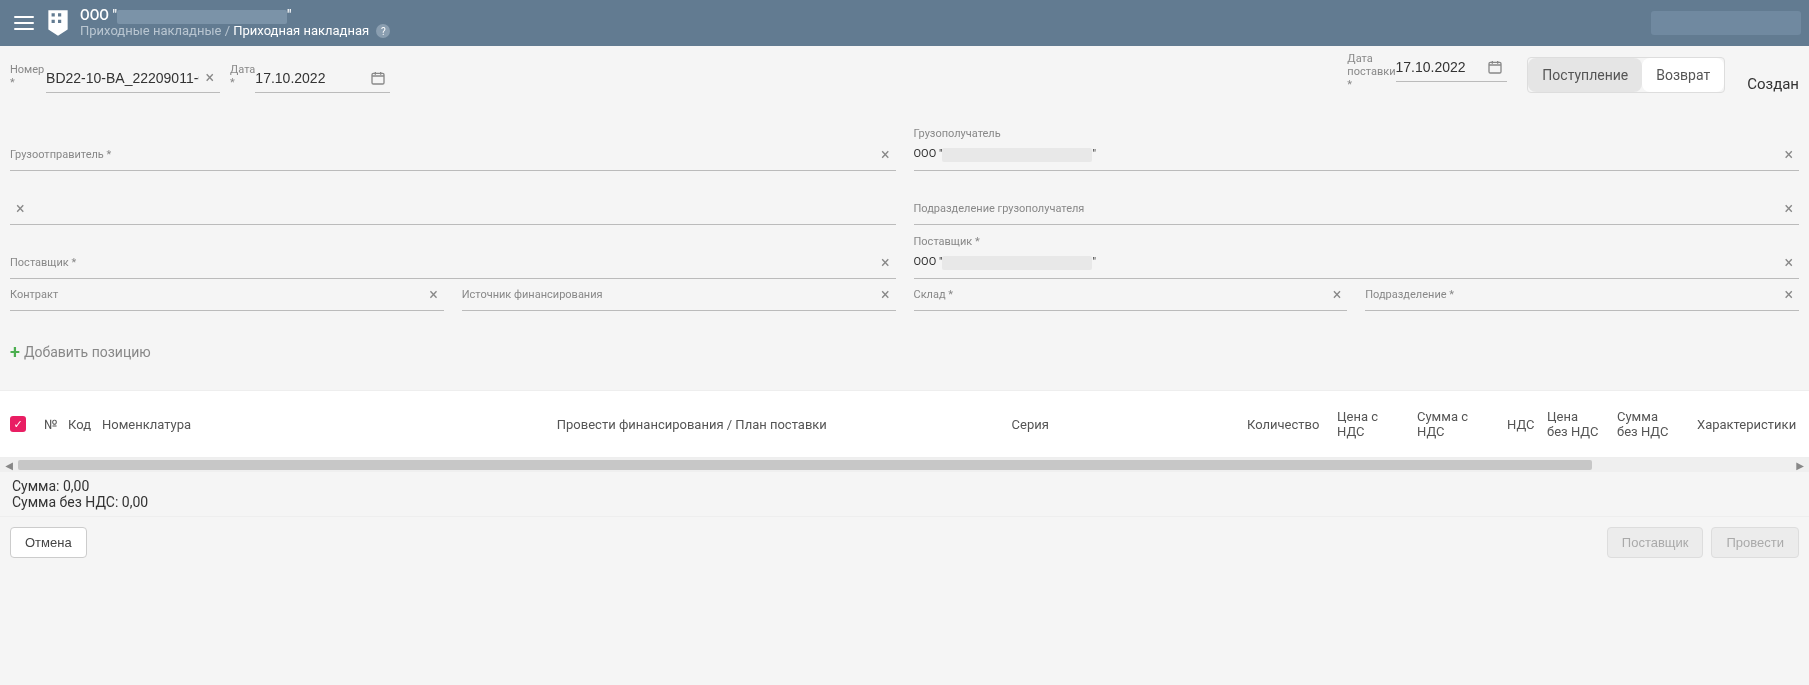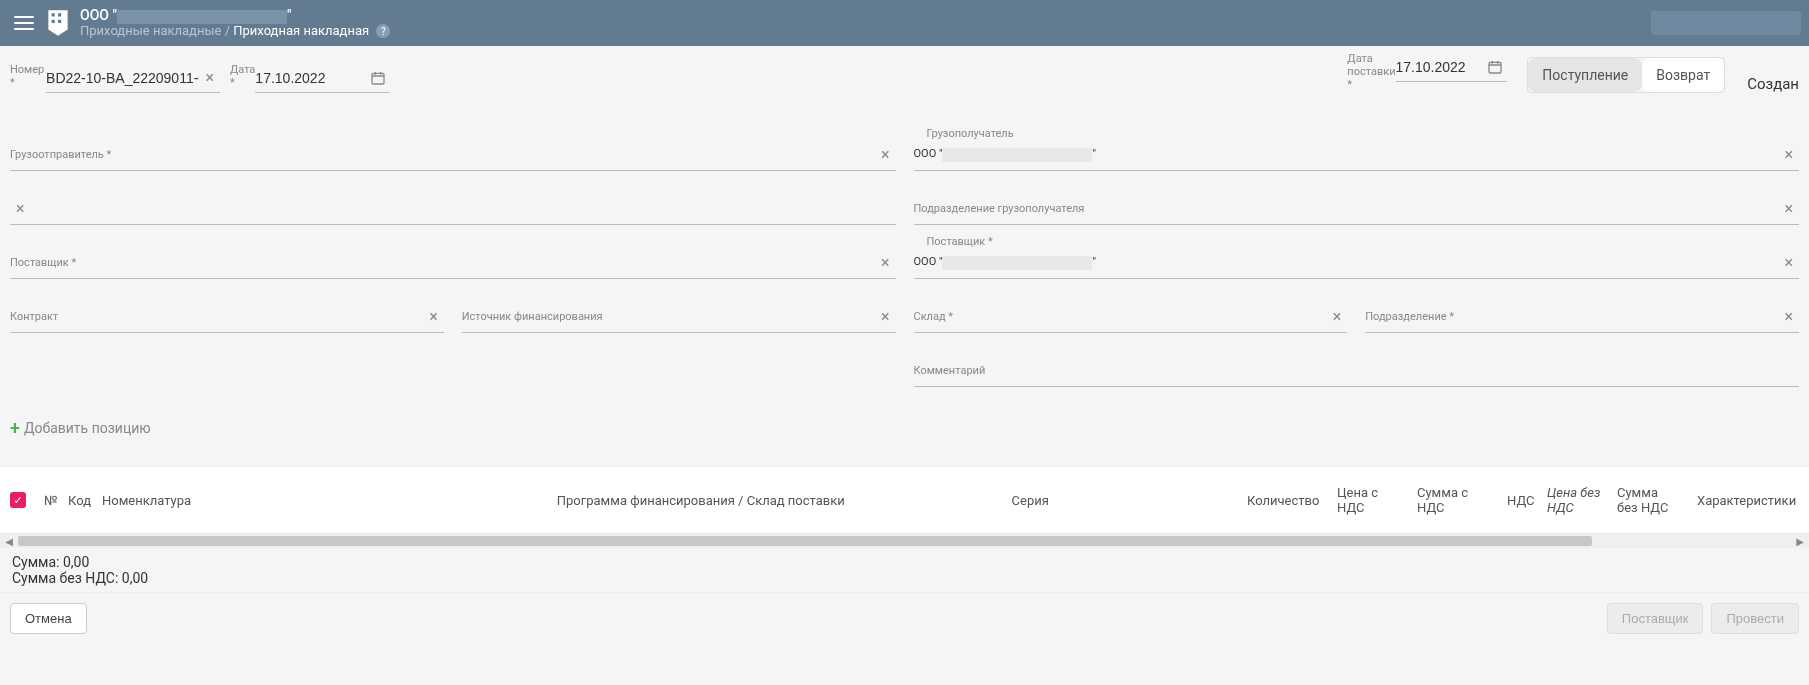--- a/index.html
+++ b/index.html
@@ -27,27 +27,27 @@
 .cal-icon { color:#888; cursor:pointer; padding:0 4px; display:flex; }
 
 .toggle-group { display:flex; border:1px solid #ddd; border-radius:4px; overflow:hidden; height:36px; }
 .toggle-btn { padding:0 14px; display:flex; align-items:center; font-size:14px; cursor:pointer; background:#fff; color:#555;border-radius:8px; }
 .toggle-btn.active { background:#e5e5e5; }
 .status { font-size:15px; color:#333; margin-left:12px; display:flex; align-items:center; }
 
 .grid2 { display:grid; grid-template-columns: 1fr 1fr; gap: 0 18px; margin-top:24px; }
 .grid2 .cell { position:relative; }
 .field-block { margin-top:22px; }
-.lbl-float { font-size:11px; color:#888; position:absolute; top:-12px; left:13px; }
+.lbl-float { font-size:11px; color:#888; position:absolute; top:-12px; left:0; }
 .line-input { display:flex; align-items:center; border-bottom:1px solid #bbb; height:32px; }
 .line-input .txt { flex:1; font-size:11px; color:#888; }
 .line-input .txt.filled { color:#333; }
 .redact { display:inline-block; height:14px; background:#e8e8e8; border-radius:2px; vertical-align:middle; }
 
-.row4 { display:grid; grid-template-columns: 1fr 1fr 1fr 1fr; gap:15px 18px; margin-top:22px; }
+.row4 { display:grid; grid-template-columns: 1fr 1fr 1fr 1fr; gap:15px 18px; }
 
 .add-pos { margin-top:24px; font-size:14px; color:#888; display:flex; align-items:center; gap:4px; cursor:pointer; padding:6px 0;}
 .add-pos .plus { color:#4caf50; font-size:18px; font-weight:600; }
 
 .table-wrap { margin-top:12px; }
 .thead { display:flex; align-items:center; background:#fff; border-top:1px solid #eee; border-bottom:1px solid #eee; padding:8px 10px; font-size:13px; color:#555; min-height:68px; }
 .chk { width:16px; height:16px; background:#e91e63; border-radius:3px; display:flex; align-items:center; justify-content:center; margin-right:10px; flex-shrink:0; }
 .chk::after { content:"✓"; color:#fff; font-size:11px; }
 .th { padding:0 8px; }
 .scroll-strip { height:14px; background:#efefef; position:relative; }
@@ -193,48 +193,40 @@
       </div>
     </div>
     <div class="cell">
       <div class="line-input">
         <span class="txt">Подразделение *</span>
           <span class="clear-x">×</span>
       </div>
     </div>
   </div>
 
-  <div class="grid2" style="margin-top:0;">
-    <div></div>
-    <div class="cell field-block">
-      <div class="line-input">
-        <span class="txt">Комментарий</span>
-      </div>
-    </div>
-  </div>
 
   <div class="add-pos">
     <span class="plus">+</span>
     <span>Добавить позицию</span>
   </div>
 </div>
 
 <div class="table-wrap">
   <div class="thead">
     <div class="chk"></div>
     <div class="th" style="width:24px;">№</div>
     <div class="th" style="width:34px;">Код</div>
     <div class="th" style="flex:2;">Номенклатура</div>
-    <div class="th" style="flex:2;">Программа финансирования / Склад поставки</div>
+    <div class="th" style="flex:2;">Провести финансирования / План поставки</div>
     <div class="th" style="flex:1;">Серия</div>
     <div class="th" style="width:90px;">Количество</div>
     <div class="th" style="width:80px;">Цена с НДС</div>
     <div class="th" style="width:90px;">Сумма с НДС</div>
     <div class="th" style="width:40px;">НДС</div>
-    <div class="th" style="width:70px;font-style:italic;">Цена без НДС</div>
+    <div class="th" style="width:70px;">Цена без НДС</div>
     <div class="th" style="width:80px;">Сумма без НДС</div>
     <div class="th" style="width:110px;">Характеристики</div>
   </div>
   <div class="scroll-strip">
     <div class="scroll-arrow left">◀</div>
     <div class="scroll-thumb"></div>
     <div class="scroll-arrow right">▶</div>
   </div>
   <div class="totals">
     <div><span>Сумма:</span> <span>0,00</span></div>

